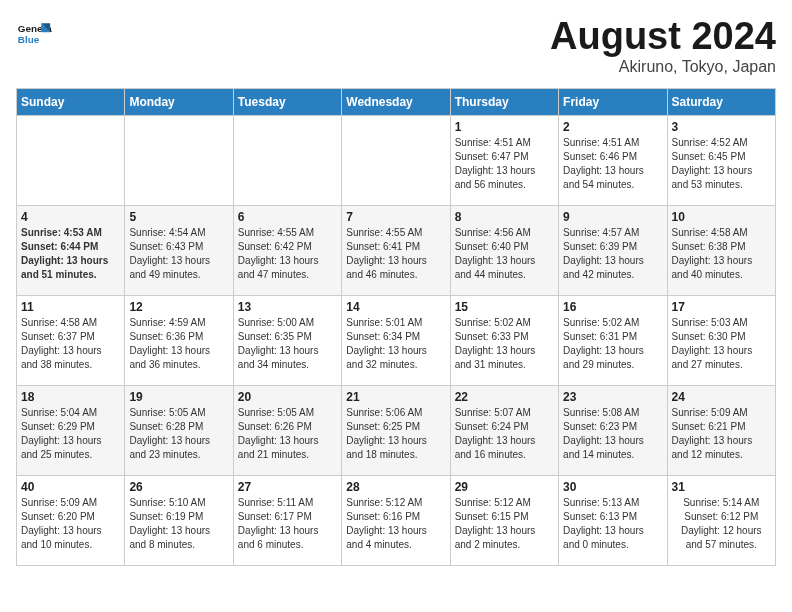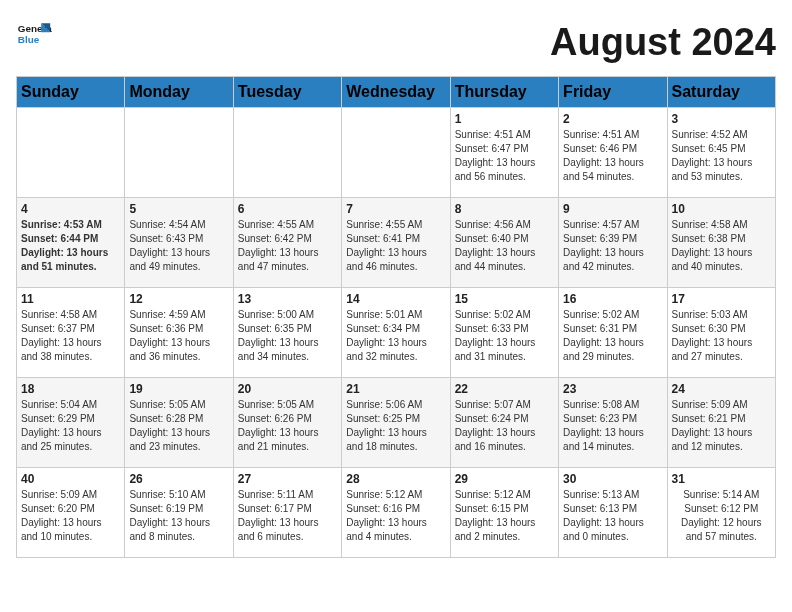--- a/index.html
+++ b/index.html
@@ -20,41 +20,40 @@
       display: flex;
       align-items: center;
       gap: 4px;
     }
     .logo-icon {
       width: 36px;
       height: 36px;
     }
     .title-block {
       text-align: right;
-      margin-top: 6px;
     }
     .month-title {
       font-size: 38px;
       font-weight: bold;
       color: #1a1a1a;
       line-height: 1.1;
     }
     .location {
       font-size: 16px;
       color: #444;
     }
     table {
       width: 100%;
       border-collapse: collapse;
       table-layout: fixed;
     }
     thead th {
       background-color: #2a7fc1;
-      color: #000000;
-      font-size: 16px;
+      color: #ffffff;
+      font-size: 12px;
       font-weight: bold;
       padding: 6px 4px;
       border: 1px solid #ccc;
       text-align: left;
     }
     tbody td {
       border: 1px solid #ccc;
       vertical-align: top;
       padding: 4px;
       height: 90px;
@@ -87,20 +86,21 @@
   <div class="logo">
     <svg class="logo-icon" viewBox="0 0 40 40" xmlns="http://www.w3.org/2000/svg">
       <text x="2" y="18" font-size="11" font-weight="bold" fill="#1a1a1a">General</text>
       <text x="2" y="30" font-size="11" font-weight="bold" fill="#2a7fc1">Blue</text>
       <polygon points="28,8 38,18 28,18" fill="#2a7fc1"></polygon>
       <polygon points="28,8 38,18 38,8" fill="#1a5a8a"></polygon>
     </svg>
   </div>
   <div class="title-block">
     <div class="month-title">August 2024</div>
+    <div class="location">Akiruno, Tokyo, Japan</div>
   </div>
 </div>
 
 <table>
   <thead>
     <tr>
     <th>Sunday</th>
         <th>Monday</th>
         <th>Tuesday</th>
         <th>Wednesday</th>

